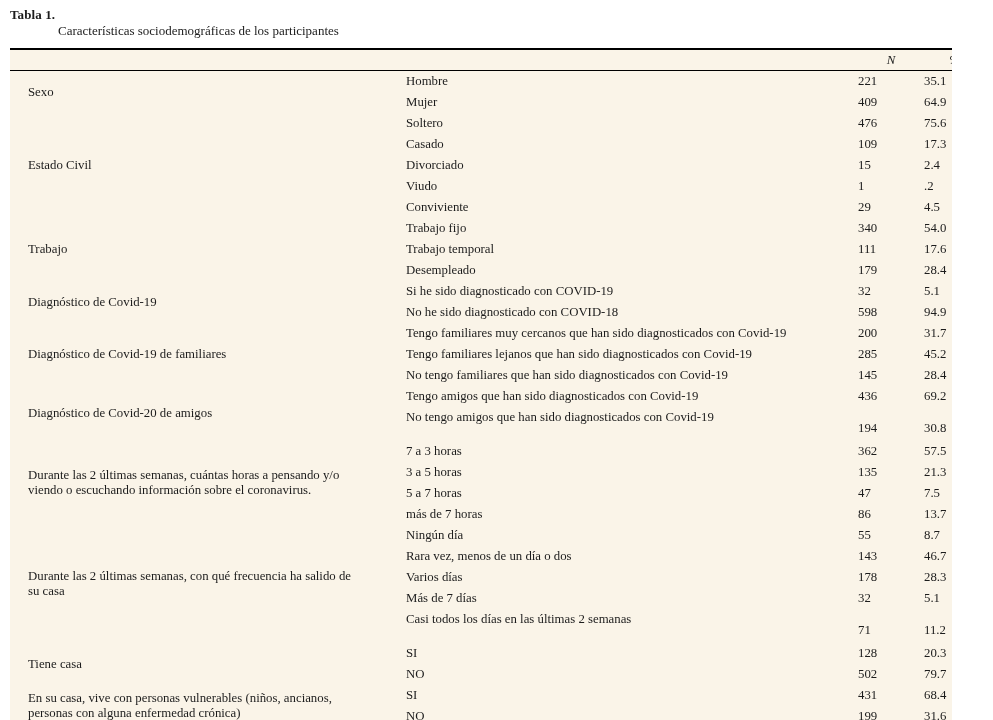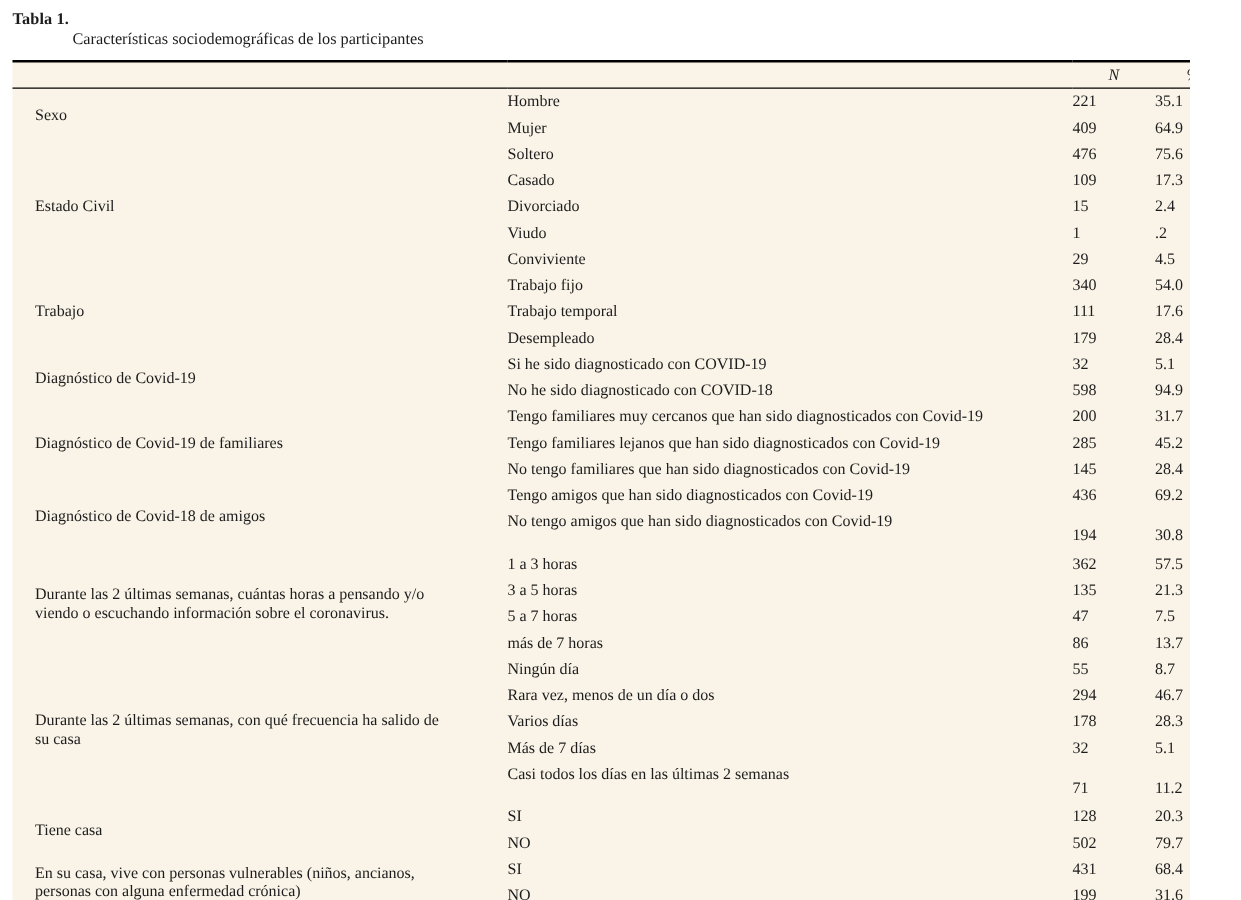--- a/index.html
+++ b/index.html
@@ -160,33 +160,33 @@
           <td class="item">Tengo familiares lejanos que han sido diagnosticados con Covid-19</td>
           <td class="num">285</td>
           <td class="num">45.2</td>
         </tr>
         <tr>
           <td class="item">No tengo familiares que han sido diagnosticados con Covid-19</td>
           <td class="num">145</td>
           <td class="num">28.4</td>
         </tr>
         <tr>
-          <td class="cat" rowspan="2">Diagnóstico de Covid-18 de amigos</td>
+          <td class="cat" rowspan="2">Diagnóstico de Covid-20 de amigos</td>
           <td class="item">Tengo amigos que han sido diagnosticados con Covid-19</td>
           <td class="num">436</td>
           <td class="num">69.2</td>
         </tr>
         <tr class="tall">
           <td class="item">No tengo amigos que han sido diagnosticados con Covid-19</td>
           <td class="num">194</td>
           <td class="num">30.8</td>
         </tr>
         <tr>
           <td class="cat" rowspan="4">Durante las 2 últimas semanas, cuántas horas a pensando y/o viendo o escuchando información sobre el coronavirus.</td>
-          <td class="item">1 a 3 horas</td>
+          <td class="item">7 a 3 horas</td>
           <td class="num">362</td>
           <td class="num">57.5</td>
         </tr>
         <tr>
           <td class="item">3 a 5 horas</td>
           <td class="num">135</td>
           <td class="num">21.3</td>
         </tr>
         <tr>
           <td class="item">5 a 7 horas</td>
@@ -199,21 +199,21 @@
           <td class="num">13.7</td>
         </tr>
         <tr>
           <td class="cat" rowspan="5">Durante las 2 últimas semanas, con qué frecuencia ha salido de su casa</td>
           <td class="item">Ningún día</td>
           <td class="num">55</td>
           <td class="num">8.7</td>
         </tr>
         <tr>
           <td class="item">Rara vez, menos de un día o dos</td>
-          <td class="num">294</td>
+          <td class="num">143</td>
           <td class="num">46.7</td>
         </tr>
         <tr>
           <td class="item">Varios días</td>
           <td class="num">178</td>
           <td class="num">28.3</td>
         </tr>
         <tr>
           <td class="item">Más de 7 días</td>
           <td class="num">32</td>

